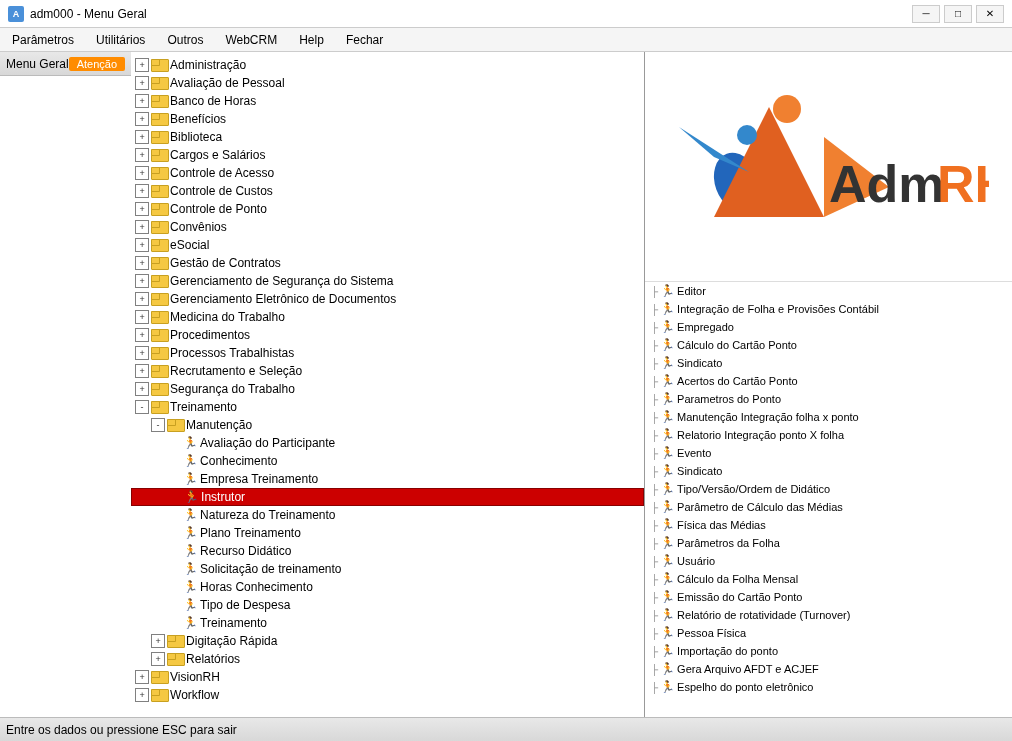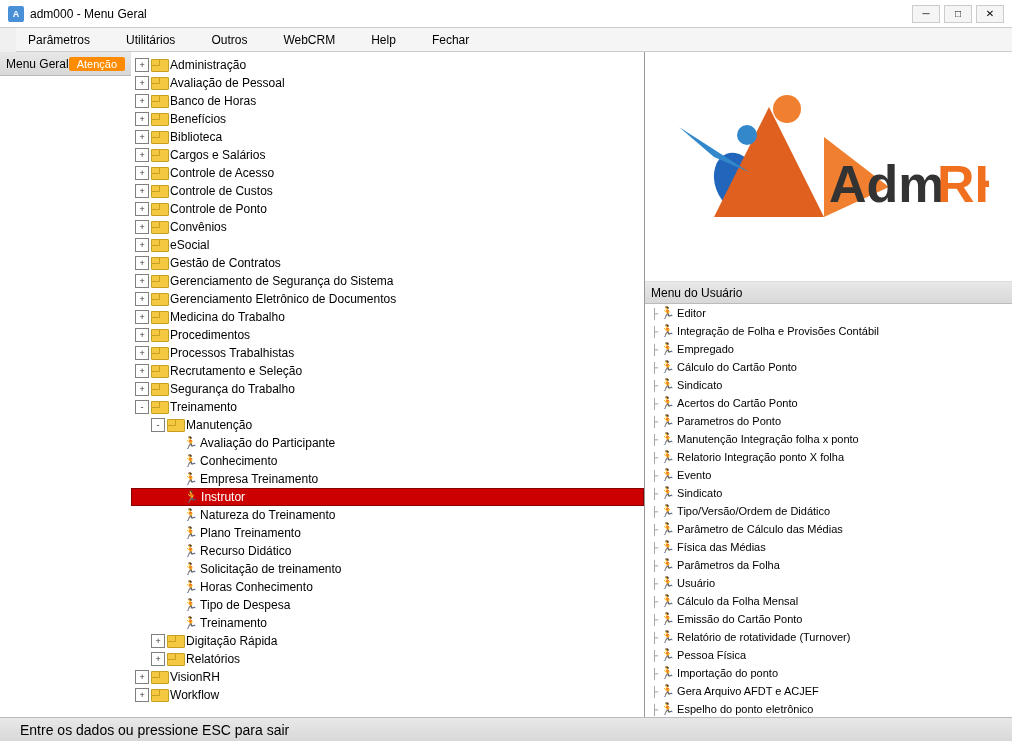--- a/index.html
+++ b/index.html
@@ -57,22 +57,21 @@
     }
 
     
     .menu-bar {
       background: #f5f5f5;
       border-bottom: 1px solid #ccc;
       display: flex;
       align-items: center;
       padding: 2px 4px;
       height: 24px;
-      gap: 20px;
-      margin-left: 16px;
+      gap: 6px;
     }
     .menu-item {
       padding: 2px 8px;
       cursor: pointer;
       border-radius: 2px;
       font-size: 12px;
     }
 
     
     .main-content {
@@ -228,22 +227,22 @@
     .line-connector {
       color: #888;
       font-size: 10px;
       margin-right: 2px;
     }
 
     
     .status-bar {
       background: linear-gradient(to bottom, #e8e8e8, #d8d8d8);
       border-top: 1px solid #bbb;
-      padding: 3px 20px;
-      font-size: 14px;
+      padding: 3px 6px;
+      font-size: 12px;
       height: 24px;
       display: flex;
       align-items: center;
     }
 
     
     .logo-svg-area {
       width: 340px;
       height: 180px;
       display: flex;
@@ -494,23 +493,20 @@
 
           <circle cx="78" cy="48" r="10" fill="#3388cc"></circle>
 
           <text x="160" y="115" font-family="Arial, sans-serif" font-size="52" font-weight="bold" fill="#333333">Adm</text>
           <text x="268" y="115" font-family="Arial, sans-serif" font-size="52" font-weight="bold" fill="#f07020">RH</text>
         </svg>
       </div>
     </div>
 
     <div class="user-menu-panel">
-      <div class="user-menu-header">
-        <span>Menu do Usuário</span>
-      </div>
       <div>
         <div class="user-menu-item">
           <span class="line-connector">├</span>
           <span class="person-icon">🏃</span>
           <span>Editor</span>
         </div>
         <div class="user-menu-item">
           <span class="line-connector">├</span>
           <span class="person-icon">🏃</span>
           <span>Integração de Folha e Provisões Contábil</span>

